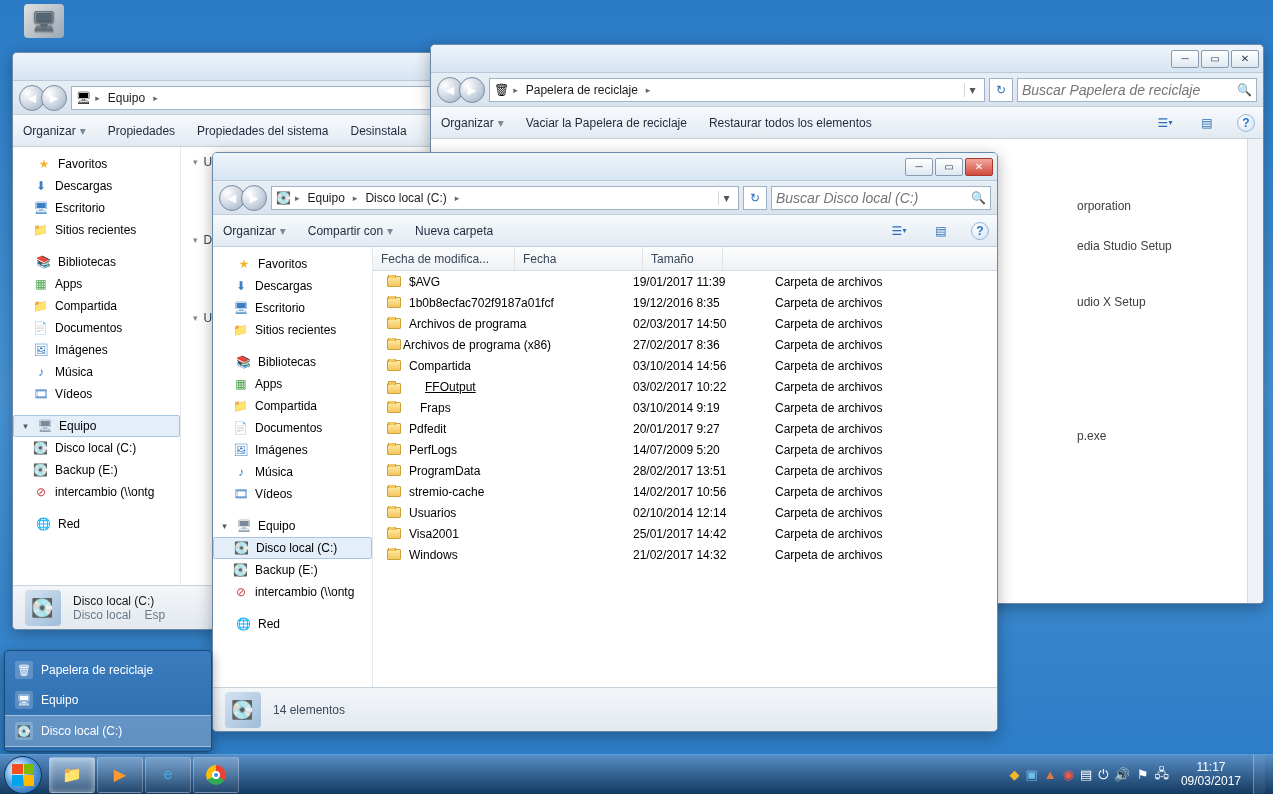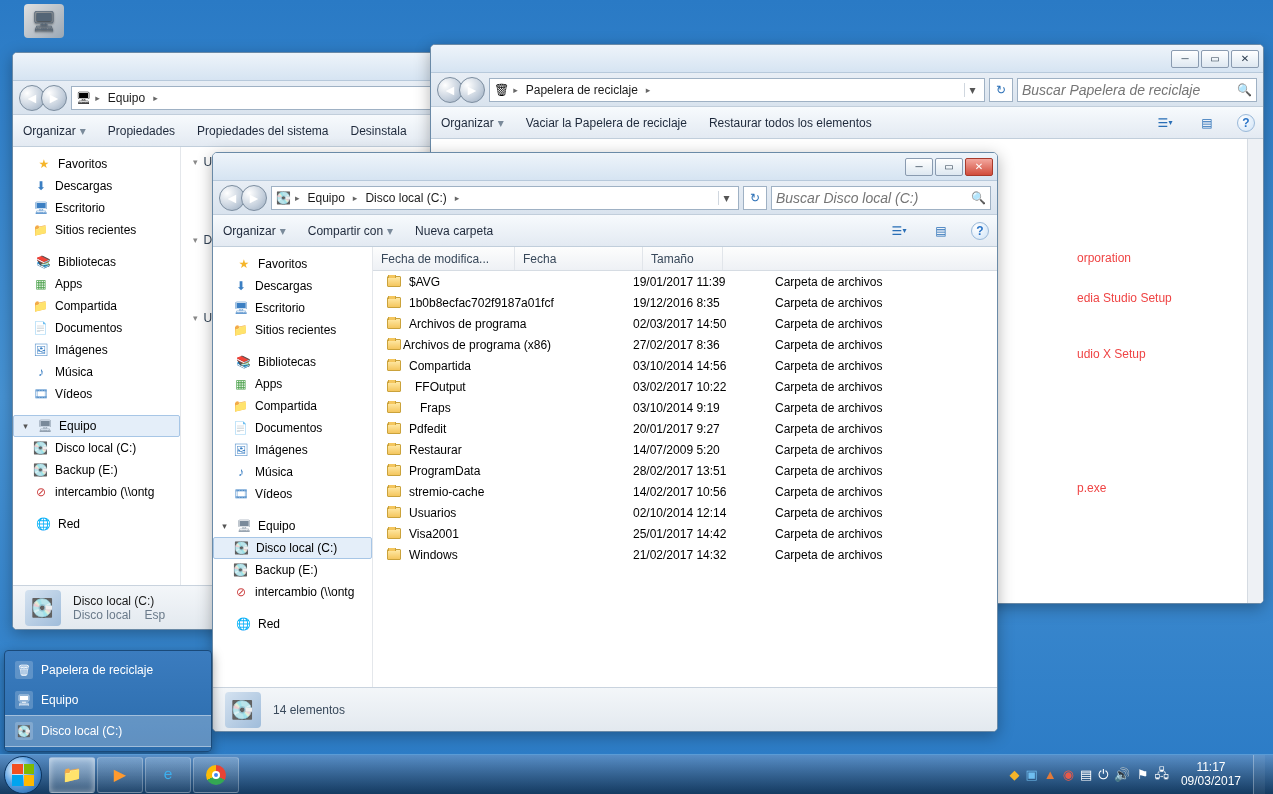--- a/index.html
+++ b/index.html
@@ -257,21 +257,21 @@
       </div>
     <div class="titem">Vaciar la Papelera de reciclaje</div>
     <div class="titem">Restaurar todos los elementos</div>
     <div class="tspacer"></div>
     <div class="iconbtn">☰ <span style="font-size:8px;">▾</span></div>
     <div class="iconbtn">▤</div>
     <div class="iconbtn help">?</div>
   </div>
   <div class="body" style="background:#fff;">
     <div style="flex:1;"></div>
-    <div style="width:176px; padding:110px 6px 0; color:#ef4444; line-height:1.5;">
+    <div style="width:176px; padding:58px 6px 0; color:#404040; line-height:1.5;">
       <div>orporation</div>
       <div style="height:22px;"></div>
       <div>edia Studio Setup</div>
       <div style="height:38px;"></div>
       <div>udio X Setup</div>
       <div style="height:116px;"></div>
       <div>p.exe</div>
     </div>
     <div style="width:16px;background:#eef1f5;border-left:1px solid #d5dbe2;"></div>
   </div>
@@ -455,21 +455,21 @@
               <span class="fico">
                 <span class="folder"></span>
               </span>
               <span>Compartida</span>
             </div>
             <div class="c-date">03/10/2014 14:56</div>
             <div class="c-type">Carpeta de archivos</div>
             <div class="c-size"></div>
           </div>
           <div class="filerow">
-            <div class="c-name" style="display:flex;align-items:center;gap:12px;">
+            <div class="c-name" style="display:flex;align-items:flex-end;gap:22px;text-decoration:underline;">
               <span class="fico">
                 <span class="folder"></span>
               </span>
               <span>FFOutput</span>
             </div>
             <div class="c-date">03/02/2017 10:22</div>
             <div class="c-type">Carpeta de archivos</div>
             <div class="c-size"></div>
           </div>
           <div class="filerow">
@@ -492,21 +492,21 @@
             </div>
             <div class="c-date">20/01/2017 9:27</div>
             <div class="c-type">Carpeta de archivos</div>
             <div class="c-size"></div>
           </div>
           <div class="filerow">
             <div class="c-name" style="display:flex;align-items:center;gap:6px;">
               <span class="fico">
                 <span class="folder"></span>
               </span>
-              <span>Restaurar</span>
+              <span>PerfLogs</span>
             </div>
             <div class="c-date">14/07/2009 5:20</div>
             <div class="c-type">Carpeta de archivos</div>
             <div class="c-size"></div>
           </div>
           <div class="filerow">
             <div class="c-name" style="display:flex;align-items:center;gap:6px;">
               <span class="fico">
                 <span class="folder"></span>
               </span>

